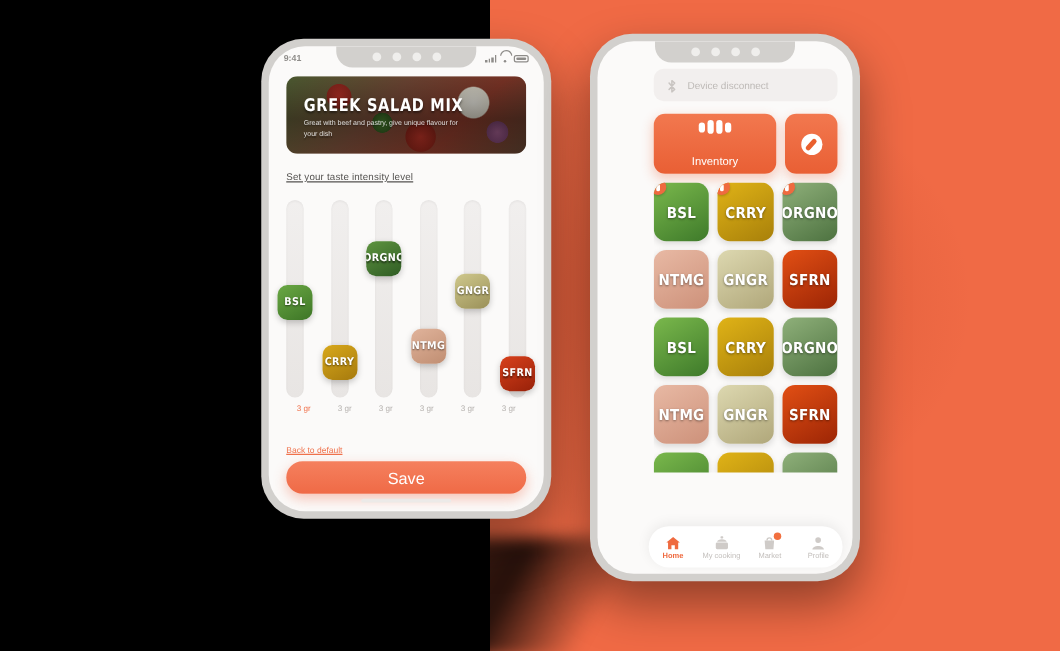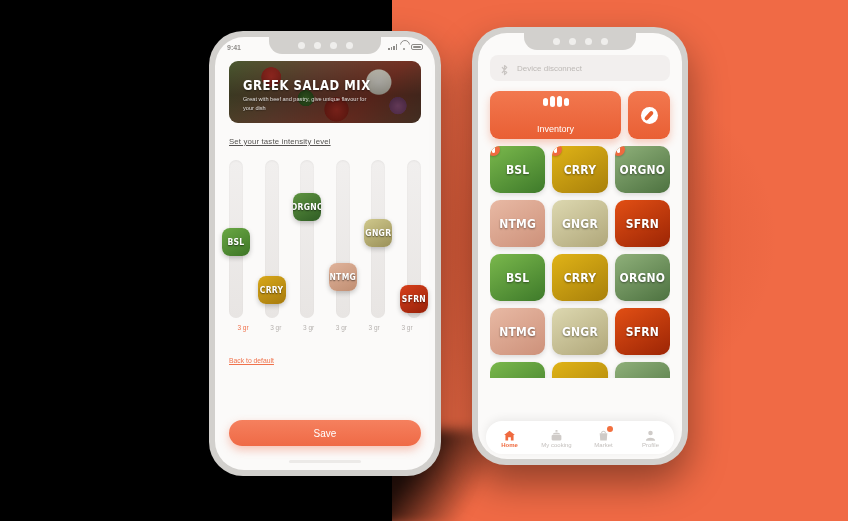--- a/index.html
+++ b/index.html
@@ -30,21 +30,21 @@
   }
 
   
   .phone {
     position: absolute;
     background: #d2d0cd;
     border-radius: 34px;
     padding: 6px;
     box-shadow: 0 18px 38px rgba(0,0,0,.40);
   }
-  #phone1 { left: 209px; top: 31px; width: 232px; height: 445px; }
+  #phone1 { left: 209px; top: 31px; width: 232px; height: 384px; }
   #phone2 { left: 472px; top: 27px; width: 216px; height: 438px; }
 
   .screen {
     position: relative; width: 100%; height: 100%;
     border-radius: 29px; overflow: hidden;
     background: #fbfaf9;
   }
 
   .notch {
     position: absolute; left: 50%; transform: translateX(-50%); top: 0;
@@ -133,35 +133,35 @@
   }
   .grams-row { display: flex; justify-content: space-between; margin-top: 6px; }
   .gram { width: 28px; text-align: center; font-size: 6.5px; color: #b6b2af; }
   .gram.active { color: #f0724c; }
 
   .back-default {
     margin-top: 26px; font-size: 6.8px; color: #f0724c;
     text-decoration: underline; display: inline-block;
   }
   .save-btn {
-    position: absolute; left: 14px; right: 14px; bottom: 24px;
+    position: absolute; left: 14px; right: 14px; bottom: 14px;
     height: 26px; border-radius: 13px;
     background: linear-gradient(180deg, #f5805e 0%, #ef6a46 100%);
-    color: #fff; font-size: 10px;
+    color: #fff; font-size: 13px;
     display: flex; align-items: center; justify-content: center;
     box-shadow: 0 4px 10px rgba(240,106,70,.38);
     border: none;
   }
   .home-ind {
     position: absolute; left: 50%; transform: translateX(-50%); bottom: 7px;
     width: 72px; height: 3px; border-radius: 2px; background: #eceae8;
   }
 
   
-  .p2-body { padding: 2px 12px 0; position: relative; height: calc(100% - 20px); }
+  .p2-body { padding: 2px 12px 0; position: relative; height: calc(100% - 20px); margin-left: 33px; }
 
   .bt-bar {
     height: 26px; border-radius: 8px; background: #f2efee;
     display: flex; align-items: center; padding: 0 10px; gap: 8px;
   }
   .bt-icon { width: 9px; height: 12px; position: relative; flex: none; }
   .bt-label { font-size: 8px; color: #bdb9b6; }
 
   .inv-row { display: flex; gap: 7px; margin-top: 10px; }
   .inv-btn {

